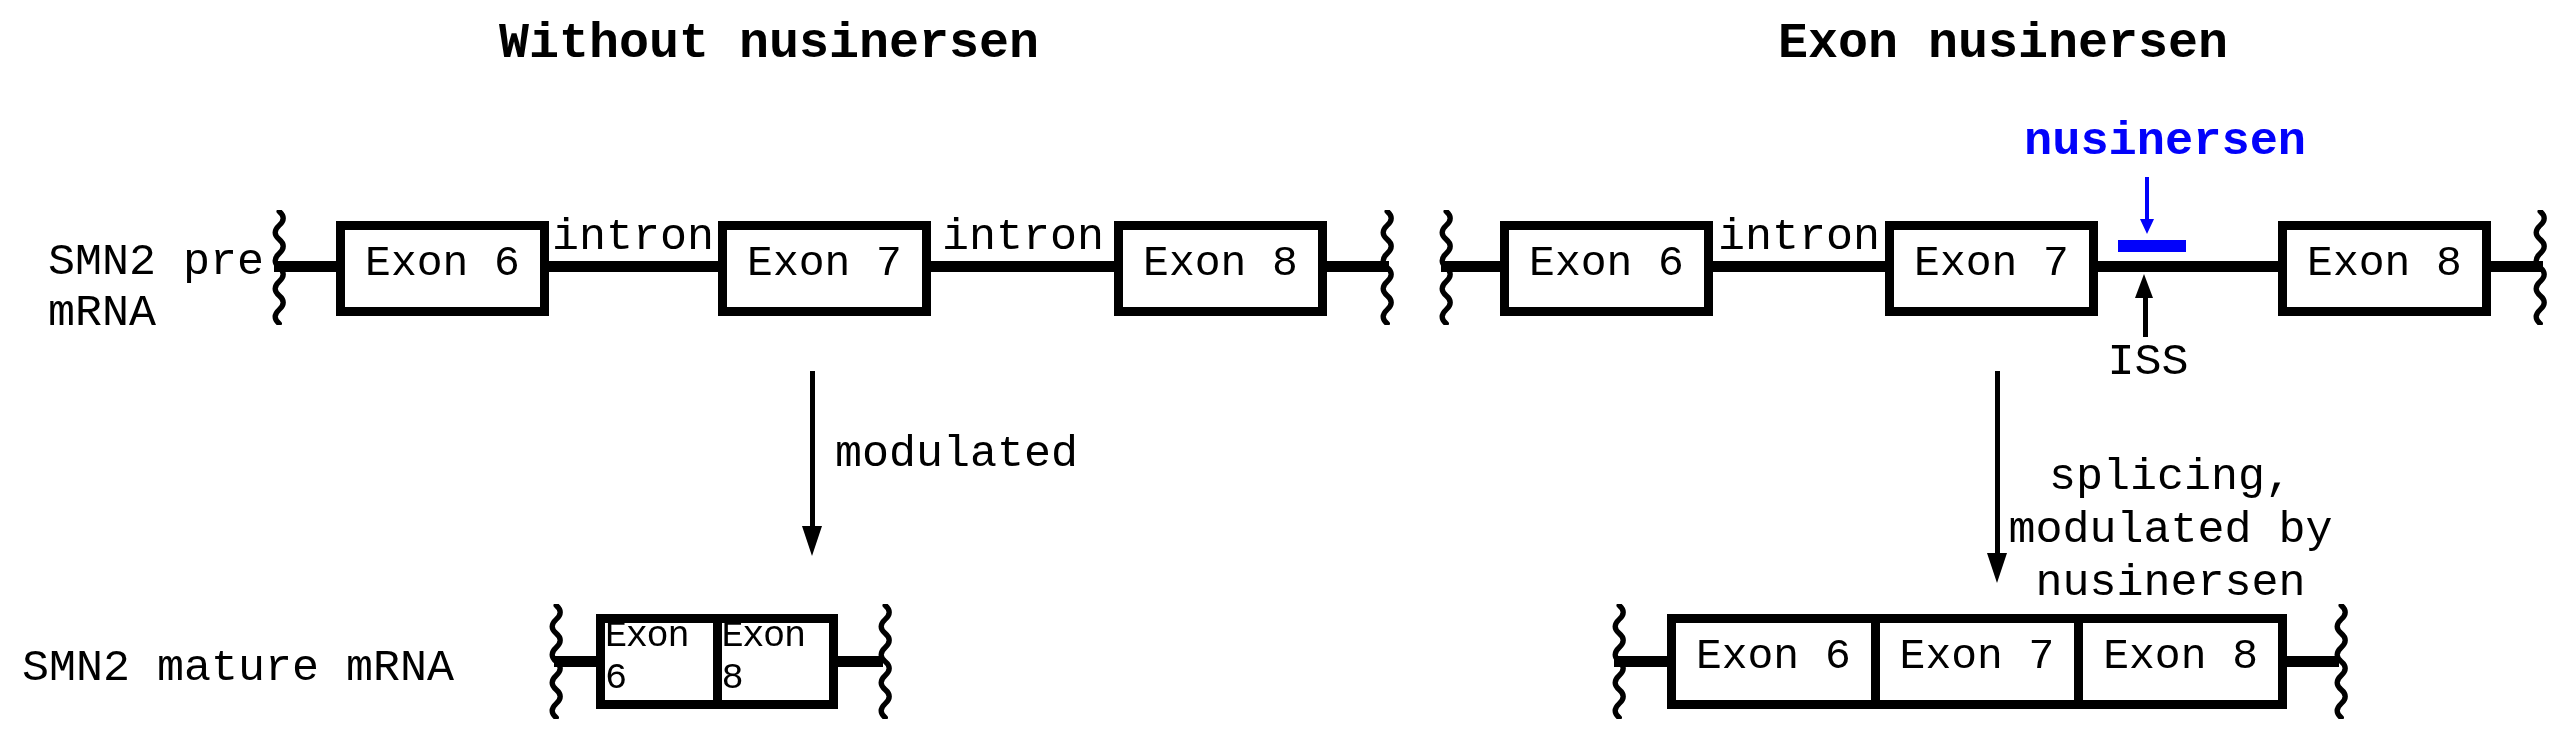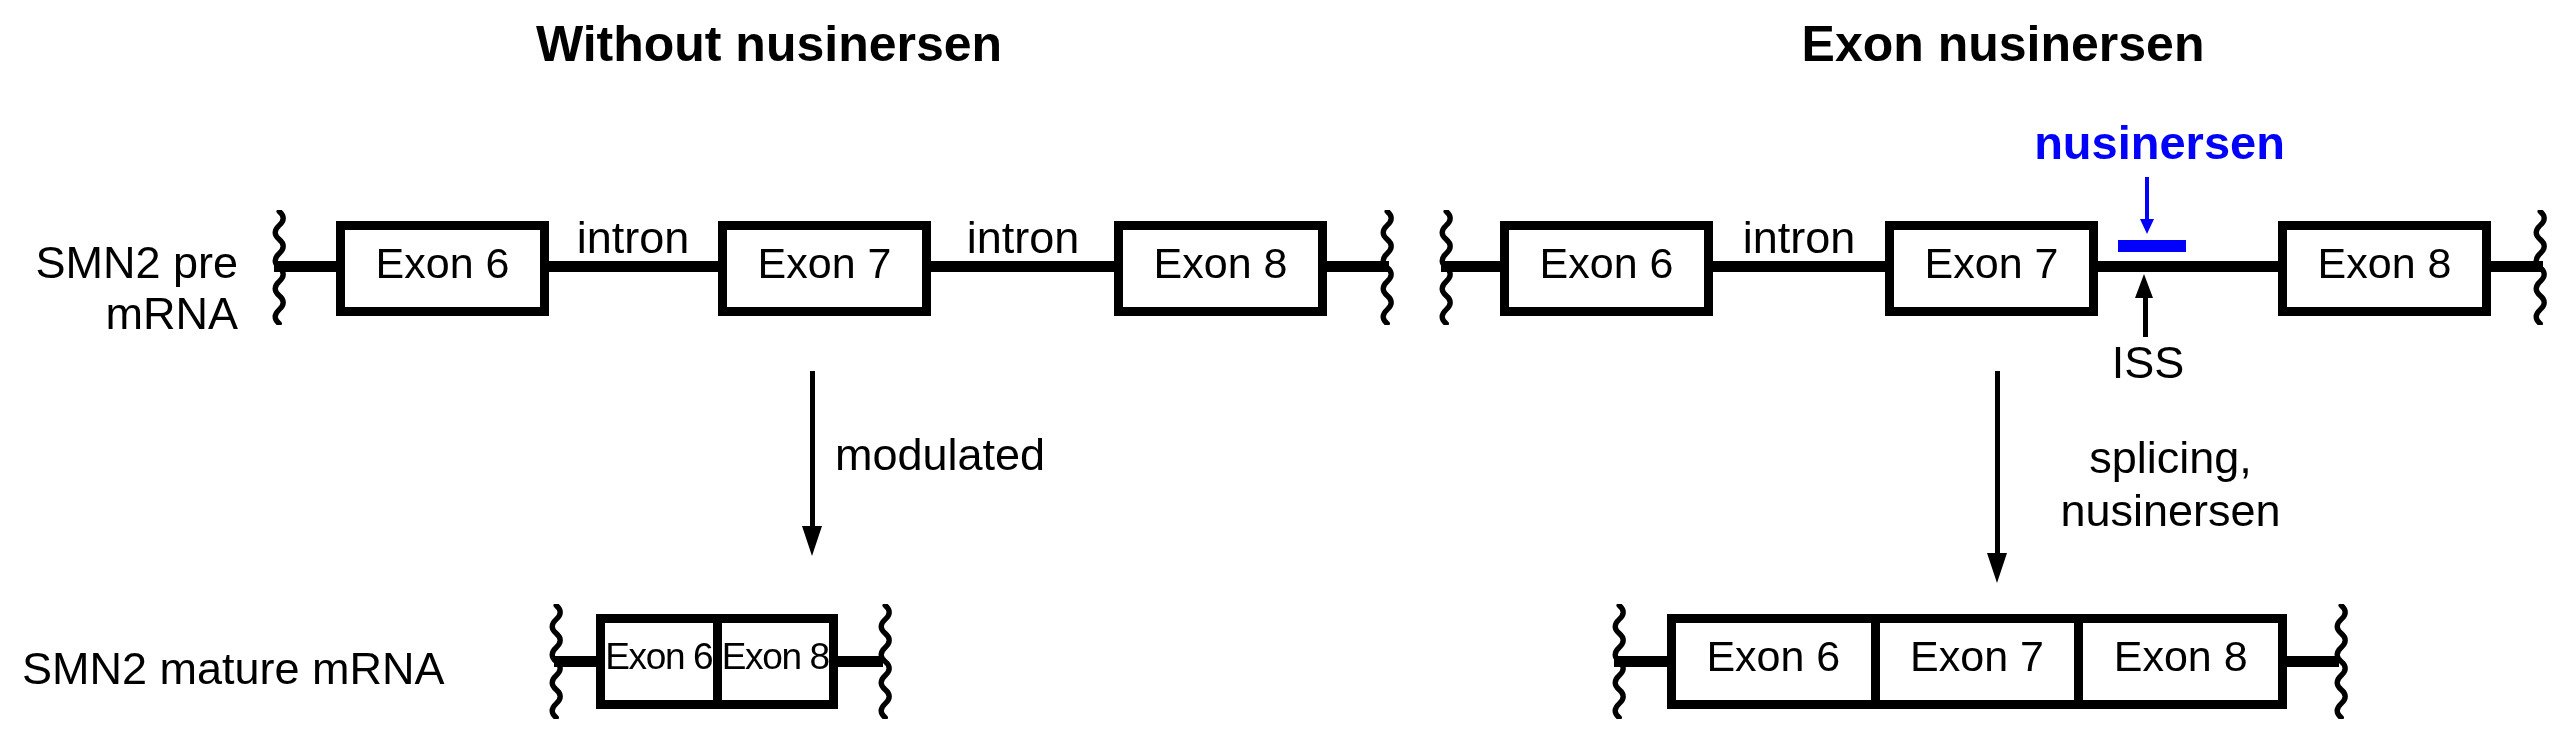--- a/index.html
+++ b/index.html
@@ -1,19 +1,19 @@
 <!DOCTYPE html>
 <html style="--ink: #000000; --accent-blue: #0202FA; --background: #FFFFFF;font-size:10.8px"><head>
 <meta charset="utf-8">
 <style>
   html,body{margin:0;padding:0;background:var(--background,#fff);}
   #canvas{
     position:relative;width:2572px;height:744px;overflow:hidden;
     background:var(--background,#fff);color:var(--ink,#000);
-    font-family:Liberation Sans, sans-serif;
+    font-family:Liberation Mono, monospace;
     border-radius:14px;
   }
   .title{position:absolute;top:15px;font-size:50px;font-weight:bold;
          transform:translateX(-50%);white-space:nowrap;}
   .hline{position:absolute;height:10.8px;background:var(--ink,#000);top:261px;}
   .hline.mature{top:656px;}
   .vline{position:absolute;width:4.7px;background:var(--ink,#000);}
   .exon{position:absolute;top:221px;width:213px;height:95px;box-sizing:border-box;
         background:#fff;border:9.5px solid var(--ink,#000);
         display:flex;align-items:center;justify-content:center;
@@ -86,21 +86,21 @@
   <svg class="squig" style="left:1607px;top:604px;" viewBox="0 0 36 172">
       <path d="M18,2 Q30,12 18,23 T18,44 T18,65 T18,86 T18,107 T18,128 T18,149 T18,170" fill="none" stroke="currentColor" stroke-width="8" stroke-linecap="round"></path>
     </svg>
   <svg class="squig" style="left:2329px;top:604px;" viewBox="0 0 36 172">
       <path d="M18,2 Q30,12 18,23 T18,44 T18,65 T18,86 T18,107 T18,128 T18,149 T18,170" fill="none" stroke="currentColor" stroke-width="8" stroke-linecap="round"></path>
     </svg>
 
   <div class="title" style="left:769px;">Without nusinersen</div>
   <div class="title" style="left:2003px;">Exon nusinersen</div>
 
-  <div class="label" style="left:0px;top:237px;width:238px;text-align:right;line-height:51px;">
+  <div class="label" style="left:12px;top:237px;width:238px;text-align:left;line-height:51px;padding-left:36px;">
     <span style="display:block;">SMN2 pre</span>
     <span style="display:block;">mRNA</span>
   </div>
 
   <div class="exon" style="left:336px;">
       <span>Exon 6</span>
     </div>
   <div class="ilabel" style="left:552px;">intron</div>
   <div class="exon" style="left:718px;">
       <span>Exon 7</span>
@@ -140,21 +140,22 @@
   <div class="bluehead"></div>
   <div class="bluebar"></div>
 
   <div class="head-up" style="left:2135px;top:274px;"></div>
   <div class="vline" style="left:2143px;top:295px;height:42px;"></div>
   <div class="label" style="left:2094px;top:339px;width:108px;text-align:center;">ISS</div>
 
   <div class="vline" style="left:1995px;top:371px;height:184px;"></div>
   <div class="head-down" style="left:1987px;top:553px;"></div>
   <div class="proc-multi">
-    <span style="display:block;">splicing,</span>
+    <span style="display:block;margin-top:20px;">splicing,</span>
+    <span style="display:block;">modulated by</span>
     <span style="display:block;">nusinersen</span>
   </div>
 
   <div class="mbox" style="left:1667px;width:620px;">
     <div class="mcell">
         <span>Exon 6</span>
       </div>
     <div class="mcell">
         <span>Exon 7</span>
       </div>

